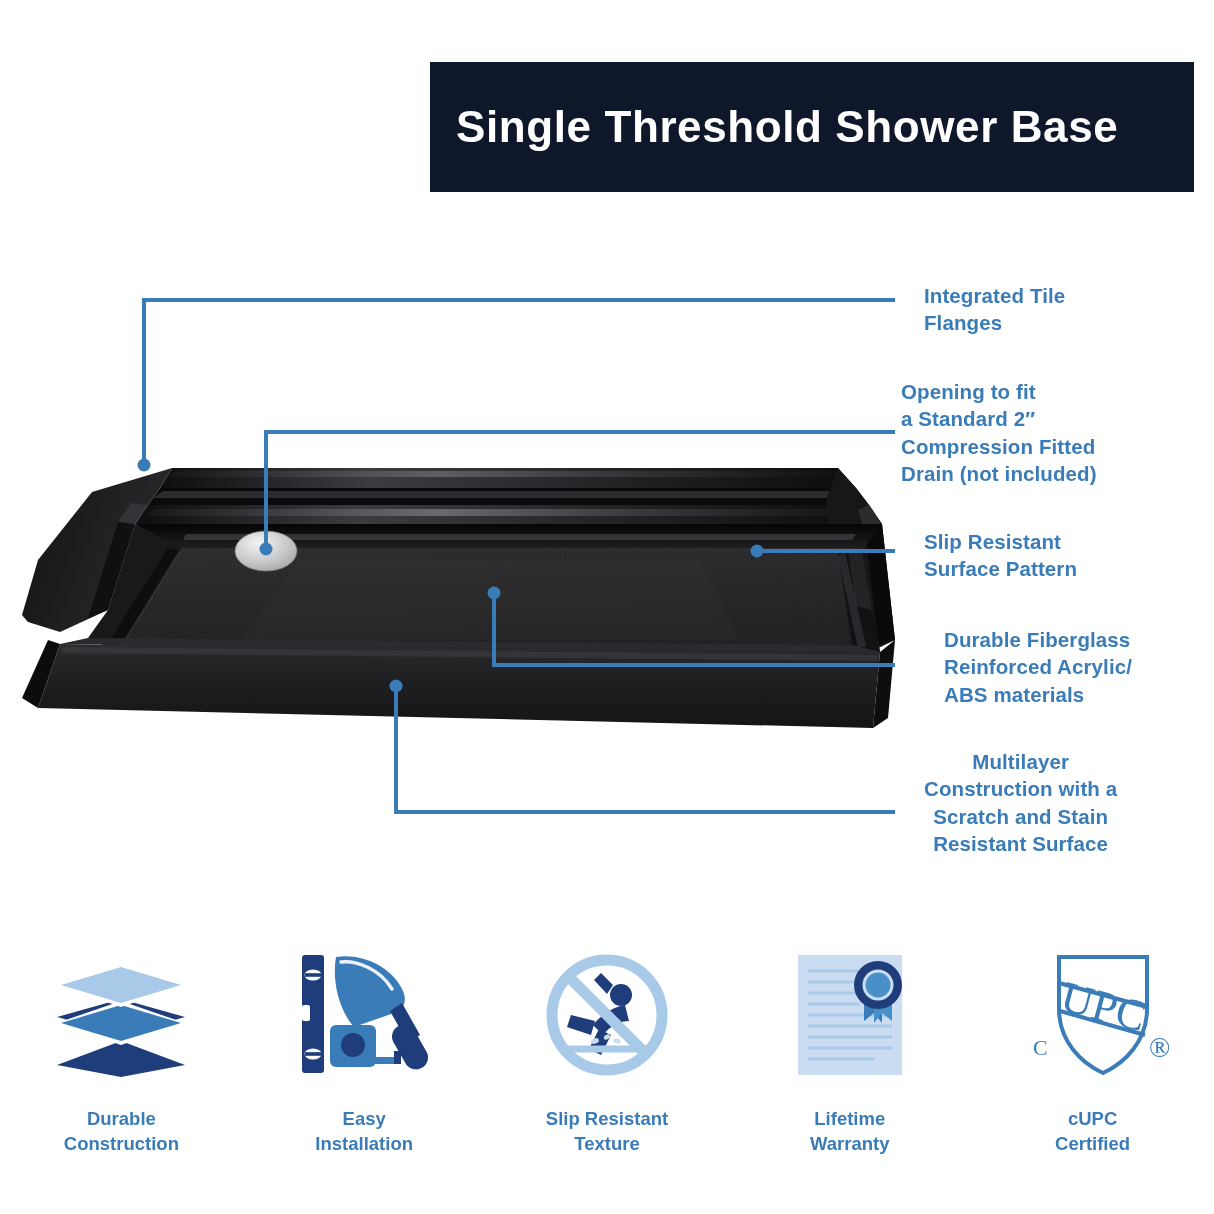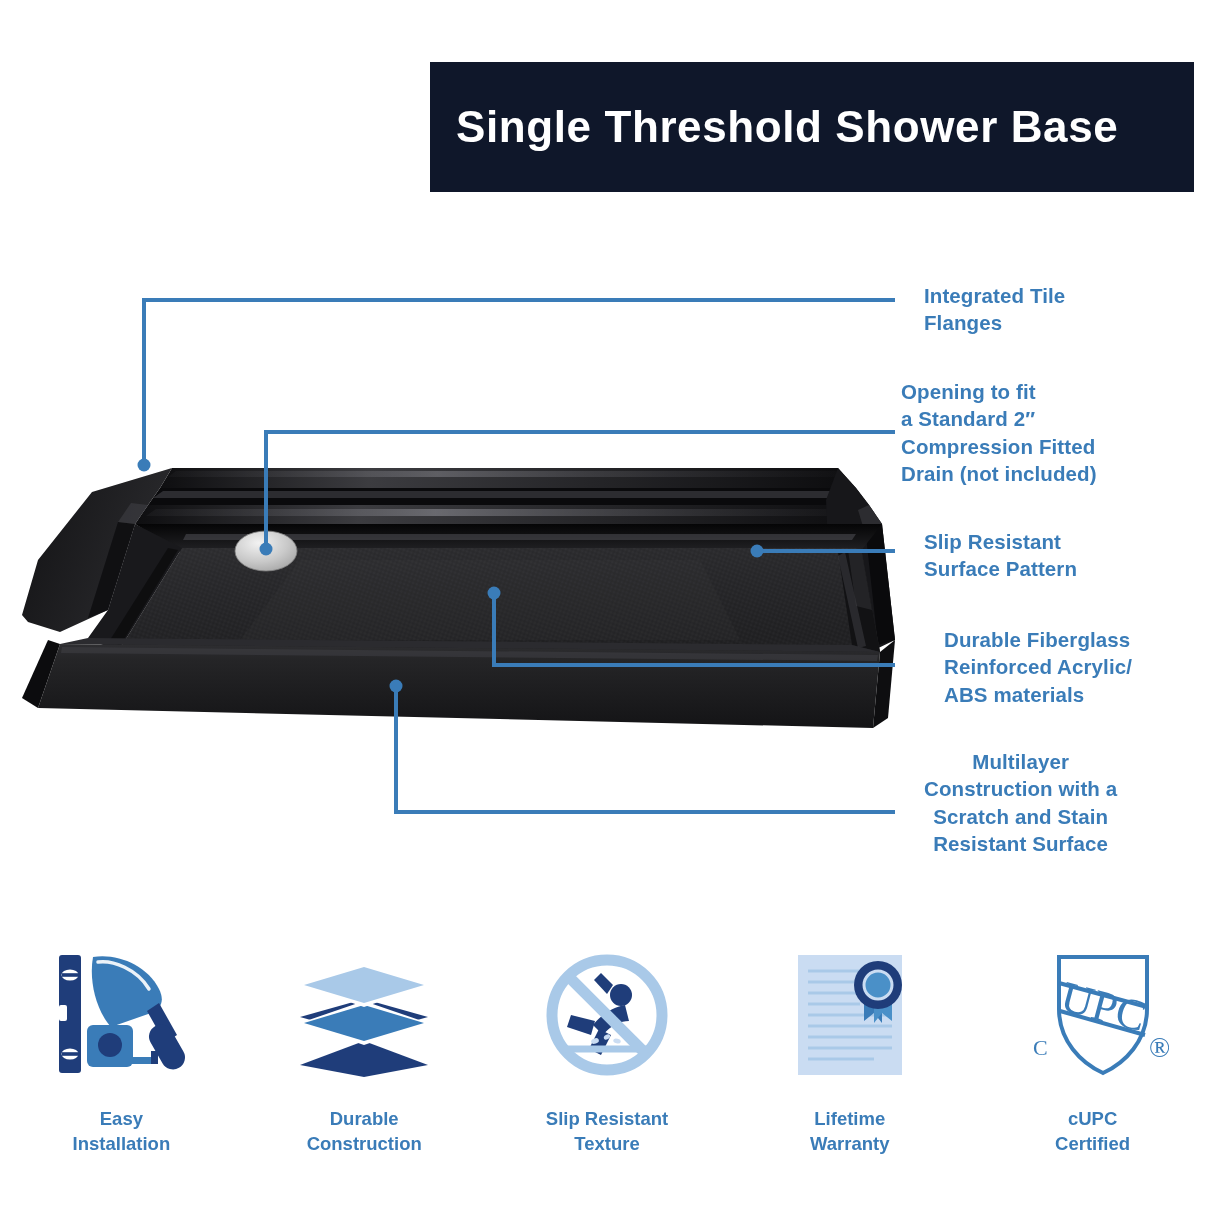--- a/index.html
+++ b/index.html
@@ -269,59 +269,59 @@
 ABS materials</div>
 <div class="callout" id="callout-4">Multilayer
 Construction with a
 Scratch and Stain
 Resistant Surface</div>
 
 <div id="features">
 
   <div class="feature">
     <div class="feature-icon">
-      <svg width="140" height="128" viewBox="0 0 140 128" xmlns="http://www.w3.org/2000/svg">
-
-        <rect x="8" y="4" width="22" height="118" rx="3" fill="#1f3d7a"></rect>
-        <ellipse cx="19" cy="24" rx="8.5" ry="5.5" fill="#ffffff"></ellipse>
-        <rect x="11" y="22.2" width="17" height="3.6" fill="#1f3d7a"></rect>
-        <ellipse cx="19" cy="103" rx="8.5" ry="5.5" fill="#ffffff"></ellipse>
-        <rect x="11" y="101.2" width="17" height="3.6" fill="#1f3d7a"></rect>
-        <rect x="8" y="54" width="8" height="16" rx="2" fill="#ffffff"></rect>
-
-        <path d="M42,6 C66,2 96,14 108,38 C114,50 110,58 100,62 L60,76 C44,58 38,28 42,6 Z" fill="#3a7cb8"></path>
-        <path d="M47,11 C62,9 86,18 98,38" stroke="#ffffff" stroke-width="3.5" fill="none" opacity="0.9" stroke-linecap="round"></path>
-
-        <path d="M96,60 L108,52 L126,84 L114,92 Z" fill="#1f3d7a"></path>
-        <rect x="104" y="72" width="24" height="48" rx="12" transform="rotate(-30 116 96)" fill="#1f3d7a"></rect>
-
-        <rect x="36" y="74" width="46" height="42" rx="6" fill="#3a7cb8"></rect>
-        <circle cx="59" cy="94" r="12" fill="#1f3d7a"></circle>
-        <rect x="70" y="106" width="36" height="7" fill="#3a7cb8"></rect>
-        <rect x="100" y="100" width="7" height="13" fill="#1f3d7a"></rect>
-      </svg>
-    </div>
-    <div class="feature-label">Easy
-Installation</div>
-  </div>
-
-  <div class="feature">
-    <div class="feature-icon">
       <svg width="140" height="125" viewBox="0 0 140 125" xmlns="http://www.w3.org/2000/svg">
         <polygon points="70,88 134,112 70,124 6,112" fill="#1f3d7a"></polygon>
         <polygon points="70,82 134,64 70,46 6,64" fill="#1f3d7a"></polygon>
         <polygon points="70,74 132,74 70,96 8,74" fill="#ffffff" opacity="0"></polygon>
         <polygon points="70,48 134,70 70,92 6,70" fill="#ffffff"></polygon>
         <polygon points="70,52 130,70 70,88 10,70" fill="#3a7cb8"></polygon>
         <polygon points="70,10 134,32 70,54 6,32" fill="#ffffff"></polygon>
         <polygon points="70,14 130,32 70,50 10,32" fill="#a9c9e8"></polygon>
       </svg>
     </div>
     <div class="feature-label">Durable
 Construction</div>
+  </div>
+
+  <div class="feature">
+    <div class="feature-icon">
+      <svg width="140" height="128" viewBox="0 0 140 128" xmlns="http://www.w3.org/2000/svg">
+
+        <rect x="8" y="4" width="22" height="118" rx="3" fill="#1f3d7a"></rect>
+        <ellipse cx="19" cy="24" rx="8.5" ry="5.5" fill="#ffffff"></ellipse>
+        <rect x="11" y="22.2" width="17" height="3.6" fill="#1f3d7a"></rect>
+        <ellipse cx="19" cy="103" rx="8.5" ry="5.5" fill="#ffffff"></ellipse>
+        <rect x="11" y="101.2" width="17" height="3.6" fill="#1f3d7a"></rect>
+        <rect x="8" y="54" width="8" height="16" rx="2" fill="#ffffff"></rect>
+
+        <path d="M42,6 C66,2 96,14 108,38 C114,50 110,58 100,62 L60,76 C44,58 38,28 42,6 Z" fill="#3a7cb8"></path>
+        <path d="M47,11 C62,9 86,18 98,38" stroke="#ffffff" stroke-width="3.5" fill="none" opacity="0.9" stroke-linecap="round"></path>
+
+        <path d="M96,60 L108,52 L126,84 L114,92 Z" fill="#1f3d7a"></path>
+        <rect x="104" y="72" width="24" height="48" rx="12" transform="rotate(-30 116 96)" fill="#1f3d7a"></rect>
+
+        <rect x="36" y="74" width="46" height="42" rx="6" fill="#3a7cb8"></rect>
+        <circle cx="59" cy="94" r="12" fill="#1f3d7a"></circle>
+        <rect x="70" y="106" width="36" height="7" fill="#3a7cb8"></rect>
+        <rect x="100" y="100" width="7" height="13" fill="#1f3d7a"></rect>
+      </svg>
+    </div>
+    <div class="feature-label">Easy
+Installation</div>
   </div>
 
   <div class="feature">
     <div class="feature-icon">
       <svg width="132" height="132" viewBox="0 0 132 132" xmlns="http://www.w3.org/2000/svg">
         <circle cx="66" cy="66" r="55" fill="none" stroke="#a9c9e8" stroke-width="11"></circle>
 
         <circle cx="80" cy="46" r="11" fill="#1f3d7a"></circle>
         <path d="M72,36 L60,24 L53,31 L66,45 Z" fill="#1f3d7a"></path>
         <path d="M84,56 C72,58 60,66 52,76 L62,86 C70,76 80,72 88,72 Z" fill="#1f3d7a"></path>

